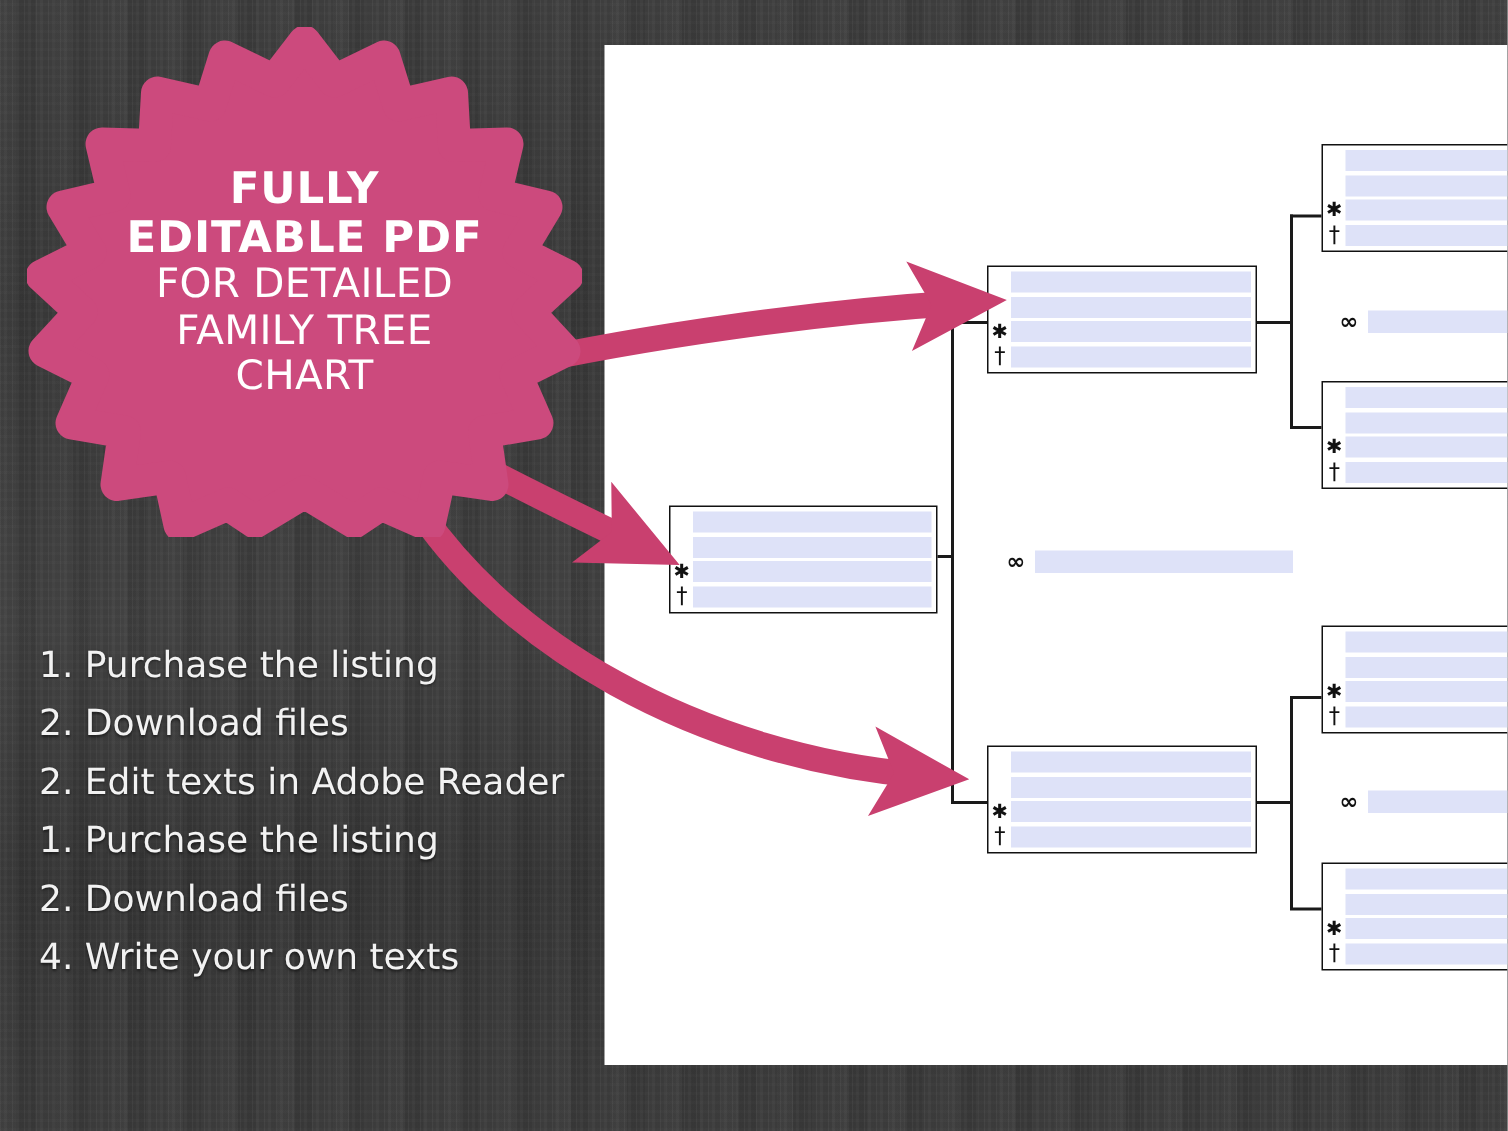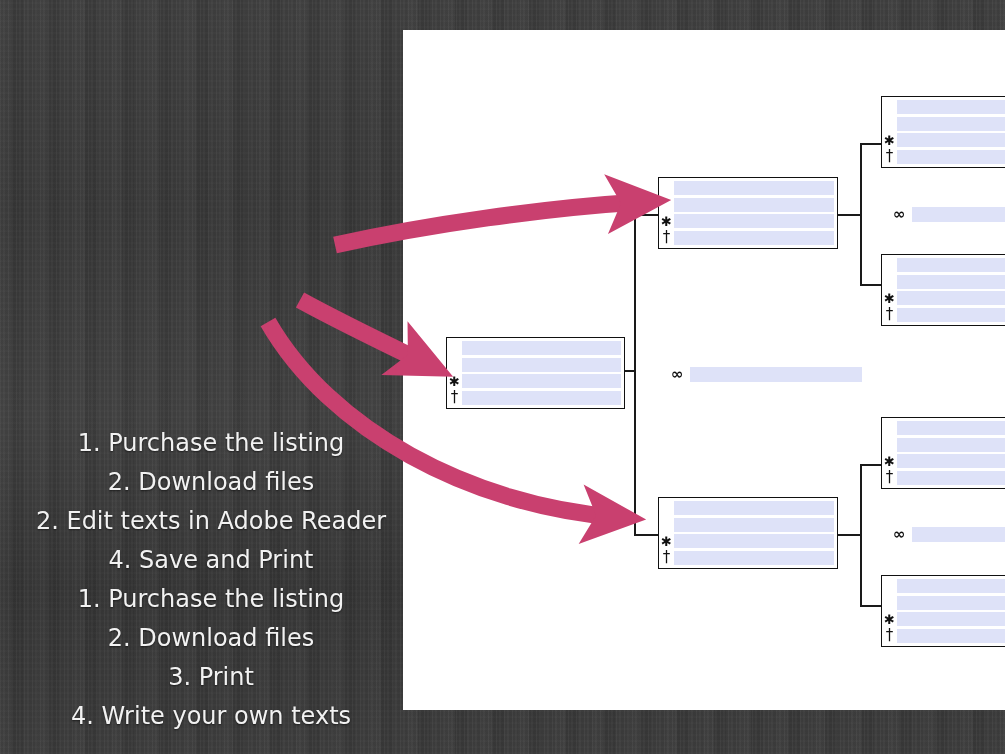--- a/index.html
+++ b/index.html
@@ -107,21 +107,21 @@
   
   .arrows{position:absolute;left:0;top:0;width:1005px;height:754px;pointer-events:none;}
 
   
   .steps{
     position:absolute;left:26px;top:424px;width:370px;
     color:#f2f2f2;font-size:24px;line-height:39px;
     font-family:"DejaVu Sans", sans-serif;
     text-shadow:0 1px 2px rgba(0,0,0,.55);
   }
-  .steps .item{white-space:nowrap;text-align:center;}
+  .steps .item{white-space:nowrap;}
   .steps .or{margin-left:74px;font-size:23px;}
 </style>
 </head>
 <body>
 
 <div id="stage">
 
   <div class="wood"></div>
   <div class="wood-v"></div>
 
@@ -259,25 +259,44 @@
       </marker>
     </defs>
 
     <path d="M 335,245 C 430,224 545,208 640,202" stroke="#c9406f" stroke-width="17" fill="none" stroke-linecap="butt" marker-end="url(#ah)"></path>
 
     <path d="M 300,300 C 340,322 388,345 425,363" stroke="#c9406f" stroke-width="17" fill="none" stroke-linecap="butt" marker-end="url(#ah)"></path>
 
     <path d="M 268,322 C 330,430 470,505 615,517" stroke="#c9406f" stroke-width="17" fill="none" stroke-linecap="butt" marker-end="url(#ah)"></path>
   </svg>
 
+  <div class="badge">
+    <svg viewBox="0 0 370 340">
+      <path d="
+        M 185 10
+        L 205 36 L 238 20 L 248 52 L 283 44 L 285 79
+        L 320 78 L 312 112 L 346 120 L 328 150 L 360 166
+        L 334 190 L 358 216 L 326 232 L 340 264 L 305 270
+        L 310 305 L 275 300 L 268 332 L 236 318 L 218 330
+        L 185 310 L 152 330 L 134 318 L 102 332 L 95 300
+        L 60 305 L 65 270 L 30 264 L 44 232 L 12 216
+        L 36 190 L 10 166 L 42 150 L 24 120 L 58 112
+        L 50 78 L 85 79 L 87 44 L 122 52 L 132 20 L 165 36 Z" fill="#cc4a7d" stroke="#cc4a7d" stroke-width="22" stroke-linejoin="round"></path>
+    </svg>
+    <div class="badge-text">
+      <span class="b1">FULLY</span>
+      <span class="b2">EDITABLE PDF</span>
+      <span class="b3">FOR DETAILED</span>
+      <span class="b4">FAMILY TREE</span>
+      <span class="b5">CHART</span>
+    </div>
+  </div>
 
   <div class="steps">
     <div class="item">1. Purchase the listing</div>
     <div class="item">2. Download files</div>
     <div class="item">2. Edit texts in Adobe Reader</div>
-    <div class="item">4. Save and Print</div>
     <div class="item">1. Purchase the listing</div>
     <div class="item">2. Download files</div>
-    <div class="item">3. Print</div>
     <div class="item">4. Write your own texts</div>
   </div>
 
 </div>
 
 </body></html>

